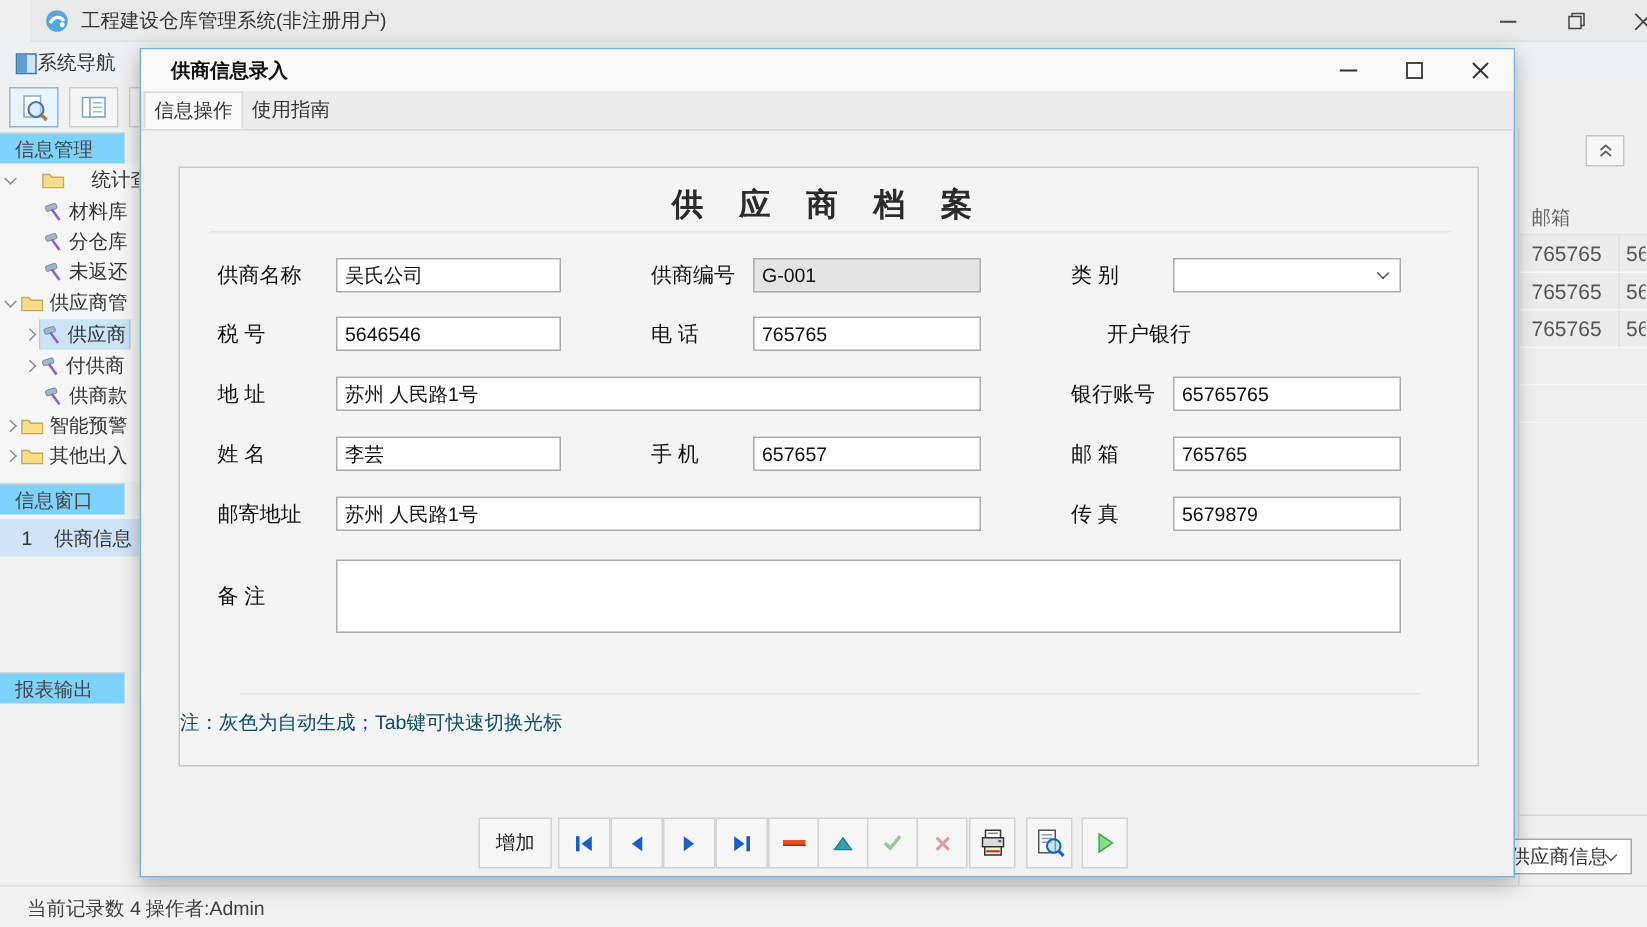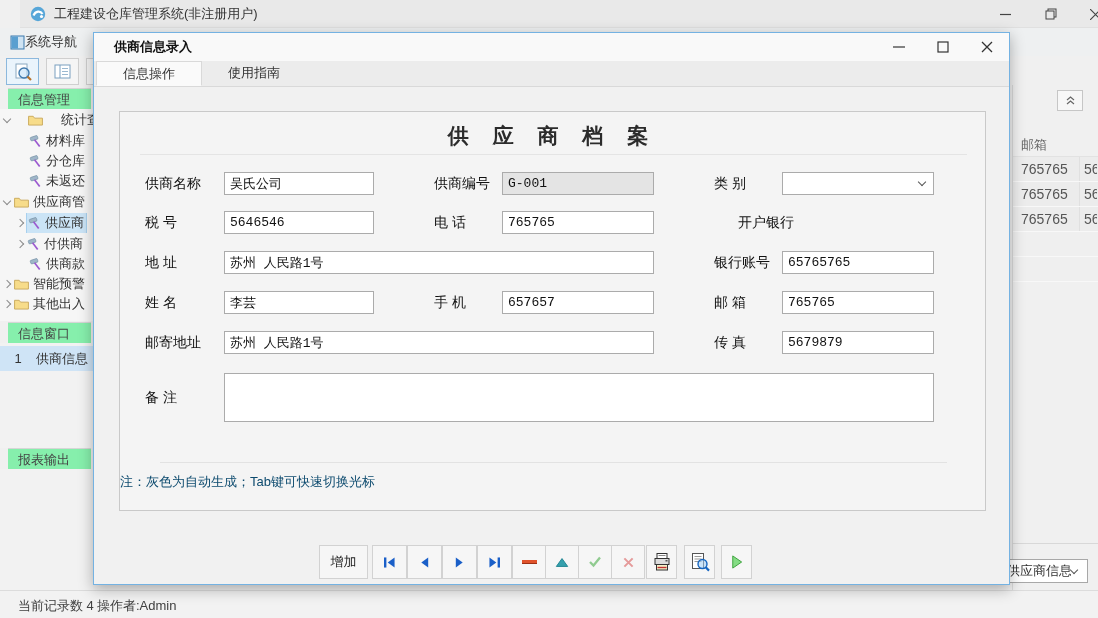--- a/index.html
+++ b/index.html
@@ -15,21 +15,21 @@
   .wctrl { width:45px; height:28px; display:flex; align-items:center; justify-content:center; }
 
   
   .ribbon { position:absolute; left:0; top:28px; width:1098px; height:28px; background:#eef0f1; display:flex; align-items:center; }
   .navtab { display:flex; align-items:center; gap:0; padding:0 10px; height:28px; }
   .toolbarrow { position:absolute; left:0; top:56px; width:1098px; height:32px; background:#f0f0f0; }
   .toolbtn { position:absolute; top:2px; width:33px; height:27px; background:#f5f5f5; border:1px solid #cfcfcf; display:flex; align-items:center; justify-content:center; }
   .toolbtn.first { border-color:#8cb8dd; background:#eaf4fc; }
 
   
-  .sideheader { position:absolute; left:8px; width:83px; height:21px; background:#86efac; border-top:1px solid #d6d6d6; line-height:21px; padding-left:10px; color:#444; white-space:nowrap; overflow:hidden; }
+  .sideheader { position:absolute; left:0; width:83px; height:21px; background:#7dd3fc; border-top:1px solid #d6d6d6; line-height:21px; padding-left:10px; color:#444; white-space:nowrap; overflow:hidden; }
   .trow { position:absolute; left:0; width:93px; height:20px; display:flex; align-items:center; white-space:nowrap; overflow:hidden; background:#f6f6f6; }
   .treebg { position:absolute; left:0; top:109px; width:93px; height:212px; background:#f6f6f6; }
   .infobg { position:absolute; left:0; top:343px; width:93px; height:105px; background:#f2f2f2; }
   .repbg  { position:absolute; left:0; top:469px; width:93px; height:121px; background:#f2f2f2; }
   .chev { display:inline-block; width:6px; height:6px; border-right:1.4px solid #8b8b8b; border-bottom:1.4px solid #8b8b8b; flex:0 0 auto; margin-right:4px; }
   .chev.down  { transform:rotate(45deg); margin-top:-2px; }
   .chev.right { transform:rotate(-45deg); }
   .tico { flex:0 0 auto; margin-right:4px; }
   .tlabel { color:#333; }
   .hlwrap { display:flex; align-items:center; padding:1px 2px 1px 1px; }
@@ -54,31 +54,31 @@
   .statusbar { position:absolute; left:0; top:590px; width:1098px; height:28px; background:#f2f2f2; border-top:1px solid #dcdcdc; color:#404040; }
   .statusbar span { position:absolute; top:6px; white-space:nowrap; }
 
   
   .dialog { position:absolute; left:93px; top:32px; width:917px; height:553px; background:#f1f1f1; border:1px solid #74b2e2; box-shadow:0 4px 14px rgba(0,0,0,.30); z-index:10; }
   .dtitlebar { position:absolute; left:0; top:0; width:100%; height:28px; background:#f9f9f9; display:flex; align-items:center; }
   .dtitle { margin-left:20px; font-weight:bold; color:#111; }
   .dctrls { position:absolute; right:0; top:0; height:28px; display:flex; }
   .dctrl { width:44px; height:28px; display:flex; align-items:center; justify-content:center; }
   .dtabbar { position:absolute; left:0; top:28px; width:100%; height:26px; background:#ececec; border-bottom:1px solid #d9d9d9; display:flex; align-items:flex-end; }
-  .dtab { height:25px; line-height:24px; padding:0 26px; color:#333;text-align:right; }
+  .dtab { height:25px; line-height:24px; padding:0 6px; color:#333;text-align:right; }
   .dtab.active { background:#fafafa; border:1px solid #d9d9d9; border-bottom:1px solid #fafafa; margin-left:2px; }
 
   
   .fpanel { position:absolute; left:25px; top:78px; width:867px; height:400px; background:#f4f4f4; border:1px solid #c9c9c9; }
   .ftitle { position:absolute; left:0; top:10px; width:100%; text-align:center; font-size:21px; letter-spacing:9px; font-weight:600; color:#2b2b2b; }
   .fdiv1 { position:absolute; left:20px; top:42px; width:827px; height:1px; background:#e4e4e4; }
   .fdiv2 { position:absolute; left:40px; top:350px; width:787px; height:1px; background:#e2e2e2; }
   .fnote { position:absolute; left:0; top:361px; width:100%; text-align:left; color:#0c4a6e; }
   .flbl { position:absolute; height:23px; line-height:23px; font-size:14px; color:#111; white-space:pre; }
-  .finp { position:absolute; height:23px; border:1px solid #ababab; background:#fff; font-family:Liberation Mono, monospace; font-size:13px; color:#111; padding:8px 5px; }
+  .finp { position:absolute; height:23px; border:1px solid #ababab; background:#fff; font-family:Liberation Sans, sans-serif; font-size:13px; color:#111; padding:8px 5px; }
   .finp.gray { background:#e4e4e4; }
   .fsel { position:absolute; height:23px; border:1px solid #ababab; background:#fff; display:flex; align-items:center; padding:0 5px; font-size:13px; color:#111; }
   .fsel .sc { position:absolute; right:8px; top:8px; width:6px; height:6px; border-right:1.4px solid #555; border-bottom:1.4px solid #555; transform:rotate(45deg); margin-top:-2px; }
   .fta { position:absolute; border:1px solid #ababab; background:#fff; resize:none; font-family:inherit; font-size:13px; padding:3px 5px; }
 
   
   .dlgbtn { position:absolute; top:512px; height:34px; background:#f6f6f6; border:1px solid #d2d2d2; display:flex; align-items:center; justify-content:center; font-size:13px; color:#222; }
   .minusbar { width:15px; height:4px; background:#e0522b; border-bottom:1px solid #9c3014; }
 </style>
 </head>

